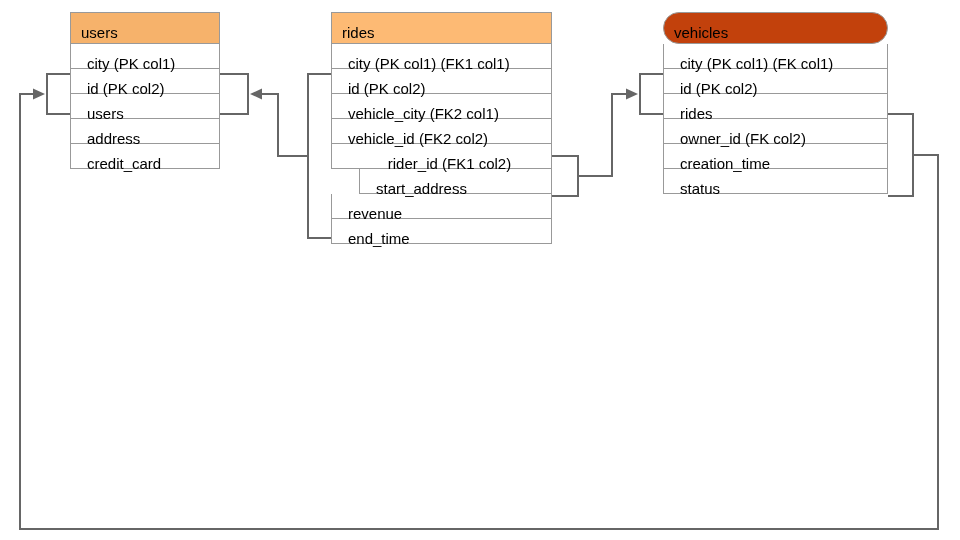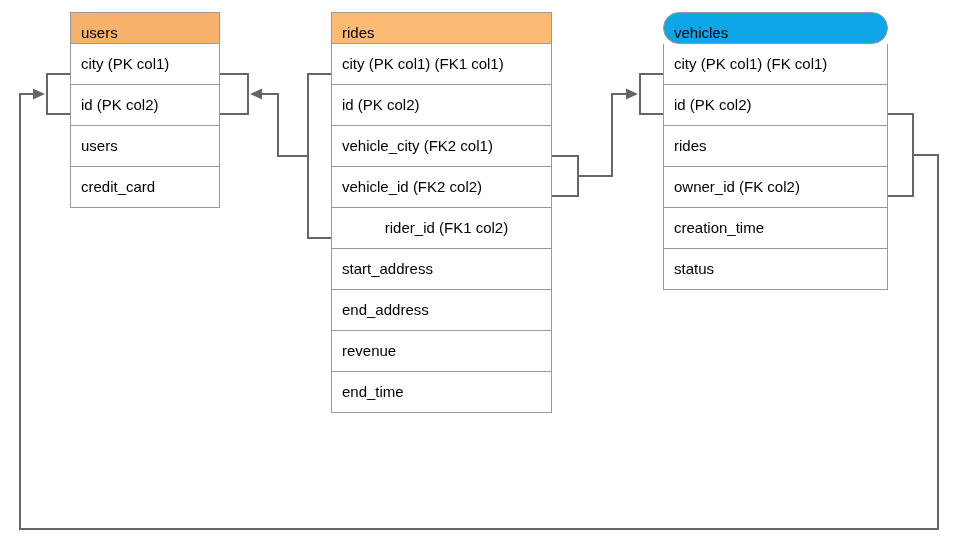--- a/index.html
+++ b/index.html
@@ -30,23 +30,23 @@
   }
   .tbl-header {
     box-sizing: border-box;
     height: 32px;
     line-height: 39px;
     padding-left: 10px;
     border: 1px solid #999999;
   }
   .tbl-row {
     box-sizing: border-box;
-    height: 41px;
+    height: 25px;
     line-height: 39px;
-    padding-left: 10px;
+    padding-left: 16px;
     border: 1px solid #999999;
     border-top: none;
     background: #ffffff;
   }
 </style>
 </head>
 <body>
 
 <div id="canvas">
   <svg id="connectors" viewBox="0 0 960 540" xmlns="http://www.w3.org/2000/svg">
@@ -62,36 +62,36 @@
       <polyline points="913,155 938,155 938,529 20,529 20,94 33,94" fill="none" stroke="#666666" stroke-width="2"></polyline>
       <polyline points="70,74 47,74 47,114 70,114" fill="none" stroke="#666666" stroke-width="2"></polyline>
       <polygon points="45,94 33,88.5 33,99.5" fill="#666666"></polygon>
     </svg>
   <div id="tables">
       <div class="db-table" style="left: 70px; top: 12px; width: 150px;">
         <div class="tbl-header" style="background: rgb(246, 178, 107); border-color: rgb(153, 153, 153);"><span>users</span></div>
         <div class="tbl-row" style="border-color: rgb(153, 153, 153);">city (PK col1)</div>
         <div class="tbl-row" style="border-color: rgb(153, 153, 153);">id (PK col2)</div>
         <div class="tbl-row" style="border-color: rgb(153, 153, 153);">users</div>
+        <div class="tbl-row" style="border-color: rgb(153, 153, 153);">address</div>
         <div class="tbl-row" style="border-color: rgb(153, 153, 153);">credit_card</div>
       </div>
       <div class="db-table" style="left: 331px; top: 12px; width: 221px;">
         <div class="tbl-header" style="background: #fdba74; border-color: rgb(153, 153, 153);"><span>rides</span></div>
         <div class="tbl-row" style="border-color: rgb(153, 153, 153);">city (PK col1) (FK1 col1)</div>
         <div class="tbl-row" style="border-color: rgb(153, 153, 153);">id (PK col2)</div>
         <div class="tbl-row" style="border-color: rgb(153, 153, 153);">vehicle_city (FK2 col1)</div>
         <div class="tbl-row" style="border-color: rgb(153, 153, 153);">vehicle_id (FK2 col2)</div>
         <div class="tbl-row" style="border-color: rgb(153, 153, 153); text-align: center;">rider_id (FK1 col2)</div>
-        <div class="tbl-row" style="border-color: rgb(153, 153, 153);">start_address</div>
-        <div class="tbl-row" style="border-color: rgb(153, 153, 153);">end_address</div>
+        <div class="tbl-row" style="border-color: rgb(153, 153, 153); margin-left: 28px;">start_address</div>
         <div class="tbl-row" style="border-color: rgb(153, 153, 153);">revenue</div>
         <div class="tbl-row" style="border-color: rgb(153, 153, 153);">end_time</div>
       </div>
       <div class="db-table" style="left: 663px; top: 12px; width: 225px;">
-        <div class="tbl-header" style="background: #0ea5e9; border-color: rgb(153, 153, 153); border-radius: 18px;"><span>vehicles</span></div>
+        <div class="tbl-header" style="background: #c2410c; border-color: rgb(153, 153, 153); border-radius: 18px;"><span>vehicles</span></div>
         <div class="tbl-row" style="border-color: rgb(153, 153, 153);">city (PK col1) (FK col1)</div>
         <div class="tbl-row" style="border-color: rgb(153, 153, 153);">id (PK col2)</div>
         <div class="tbl-row" style="border-color: rgb(153, 153, 153);">rides</div>
         <div class="tbl-row" style="border-color: rgb(153, 153, 153);">owner_id (FK col2)</div>
         <div class="tbl-row" style="border-color: rgb(153, 153, 153);">creation_time</div>
         <div class="tbl-row" style="border-color: rgb(153, 153, 153);">status</div>
       </div>
     </div>
 </div>
 

